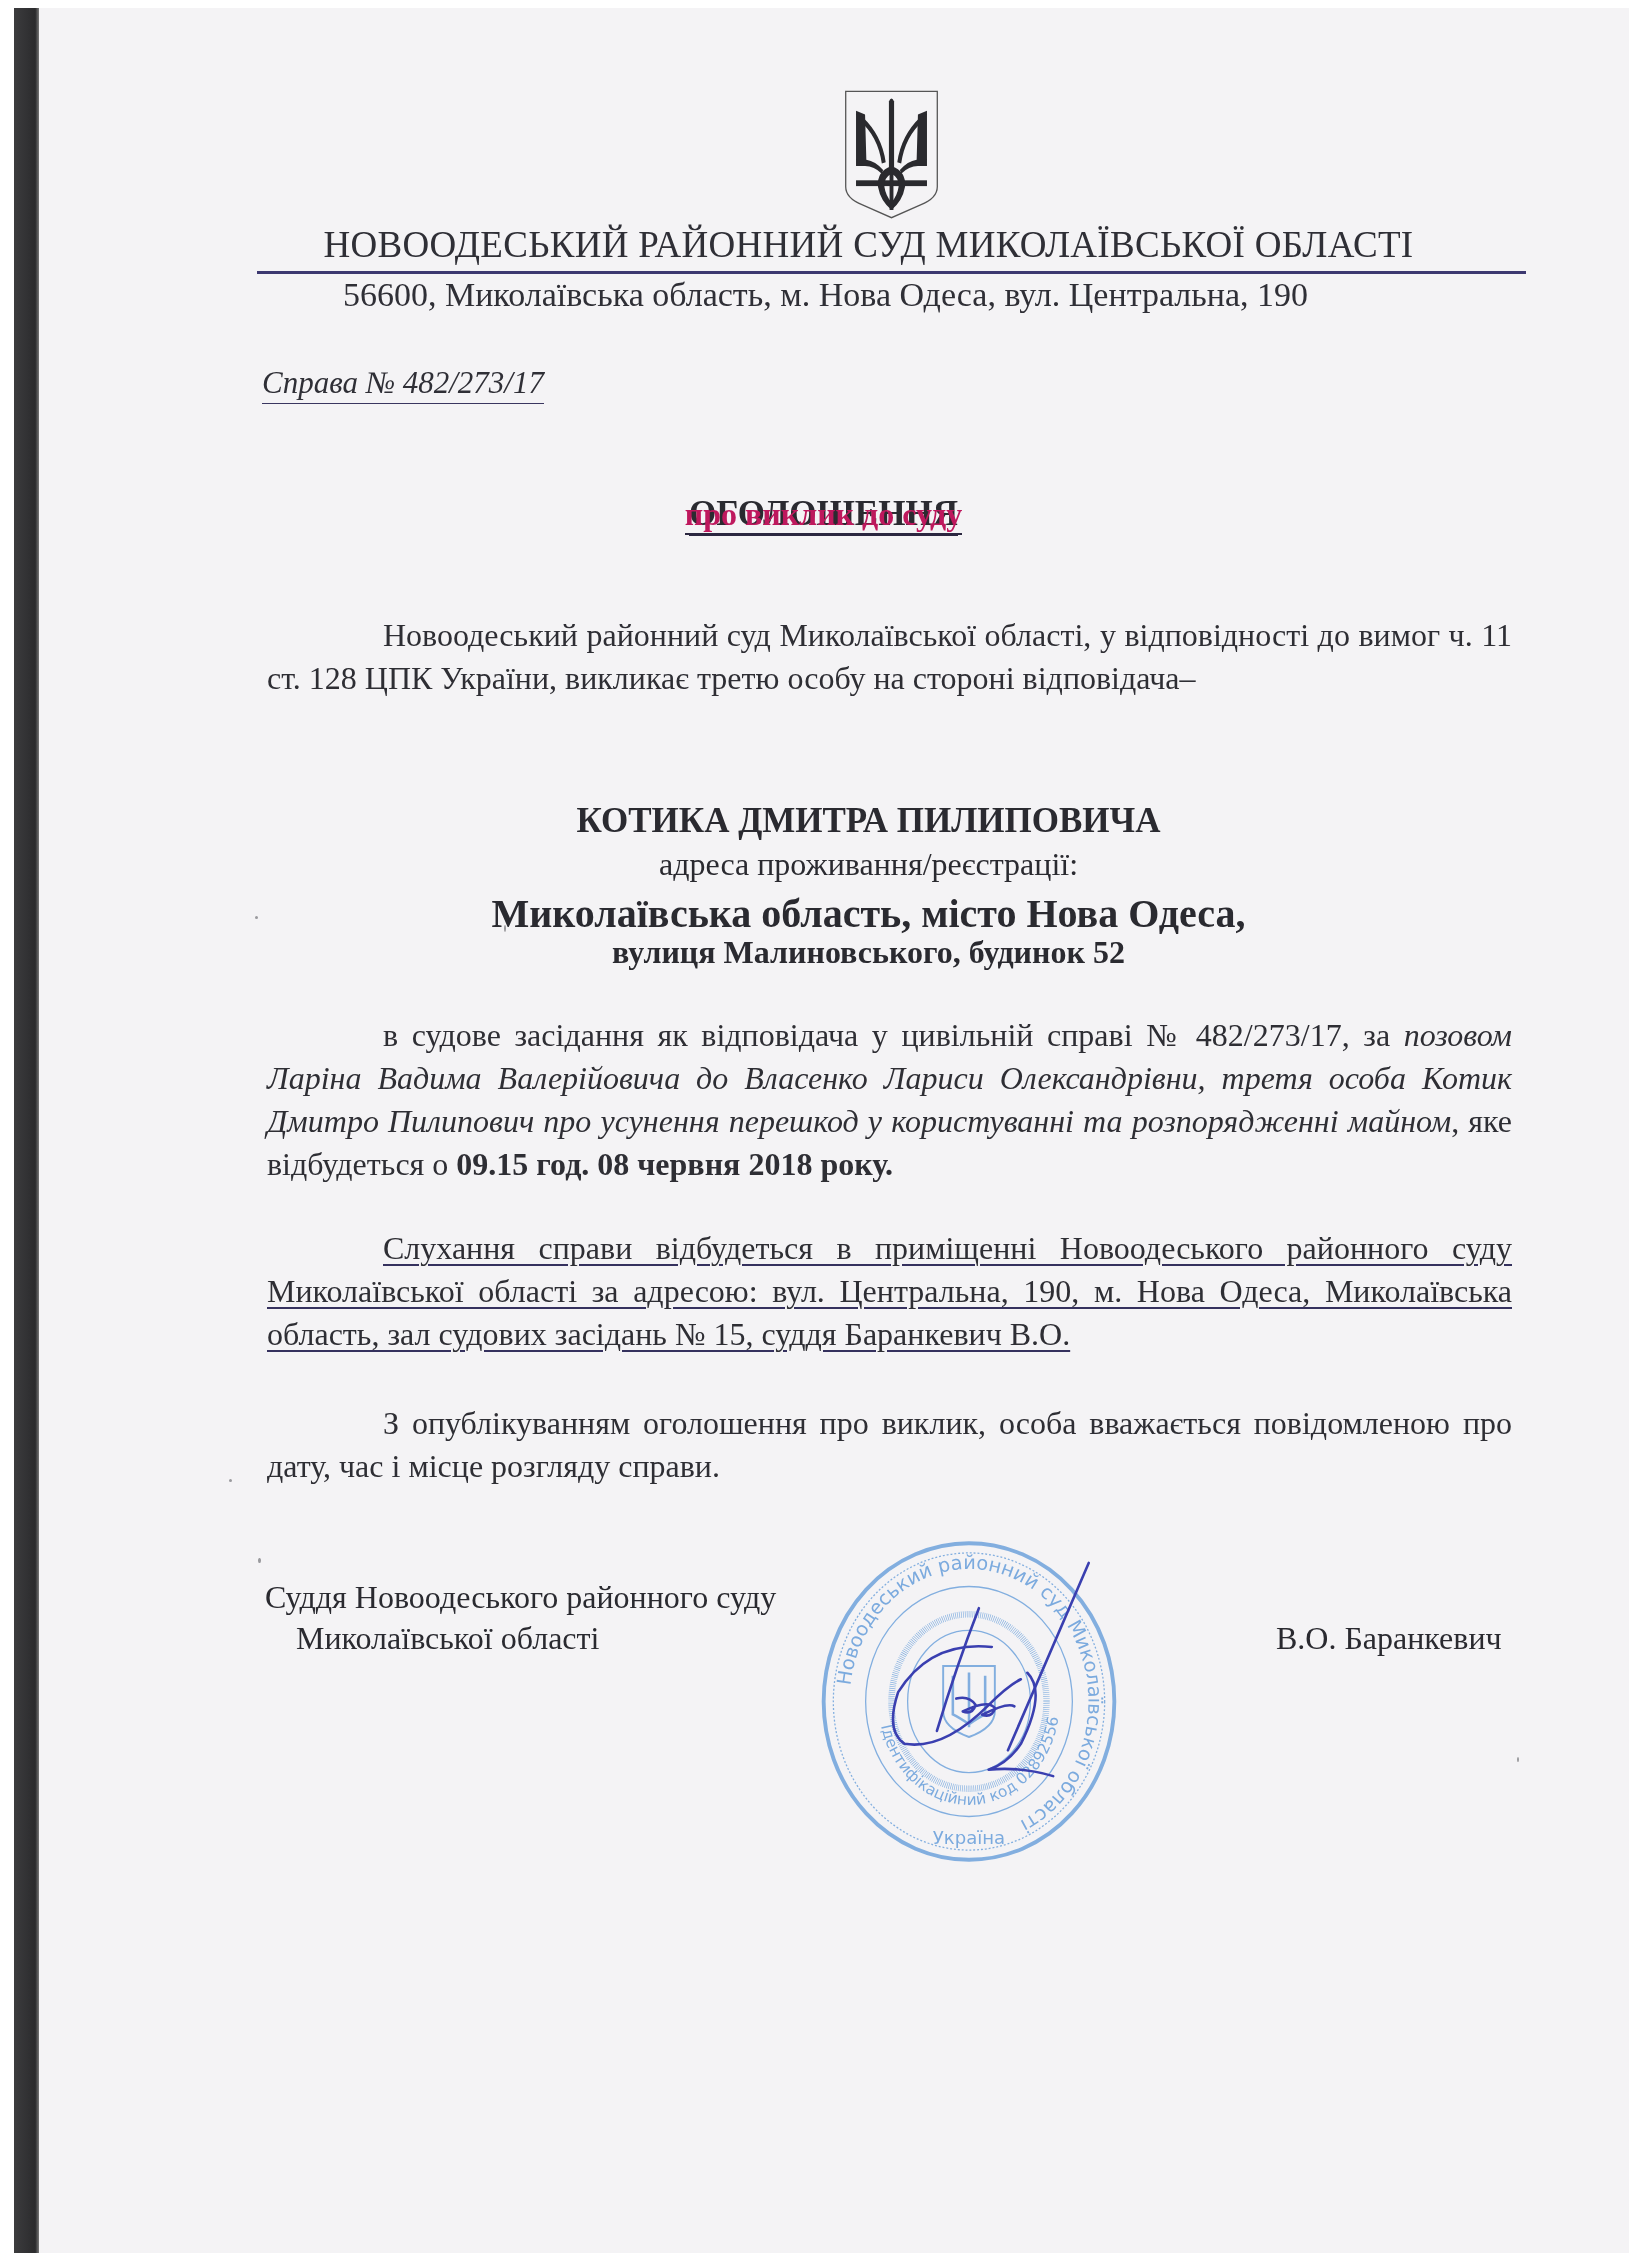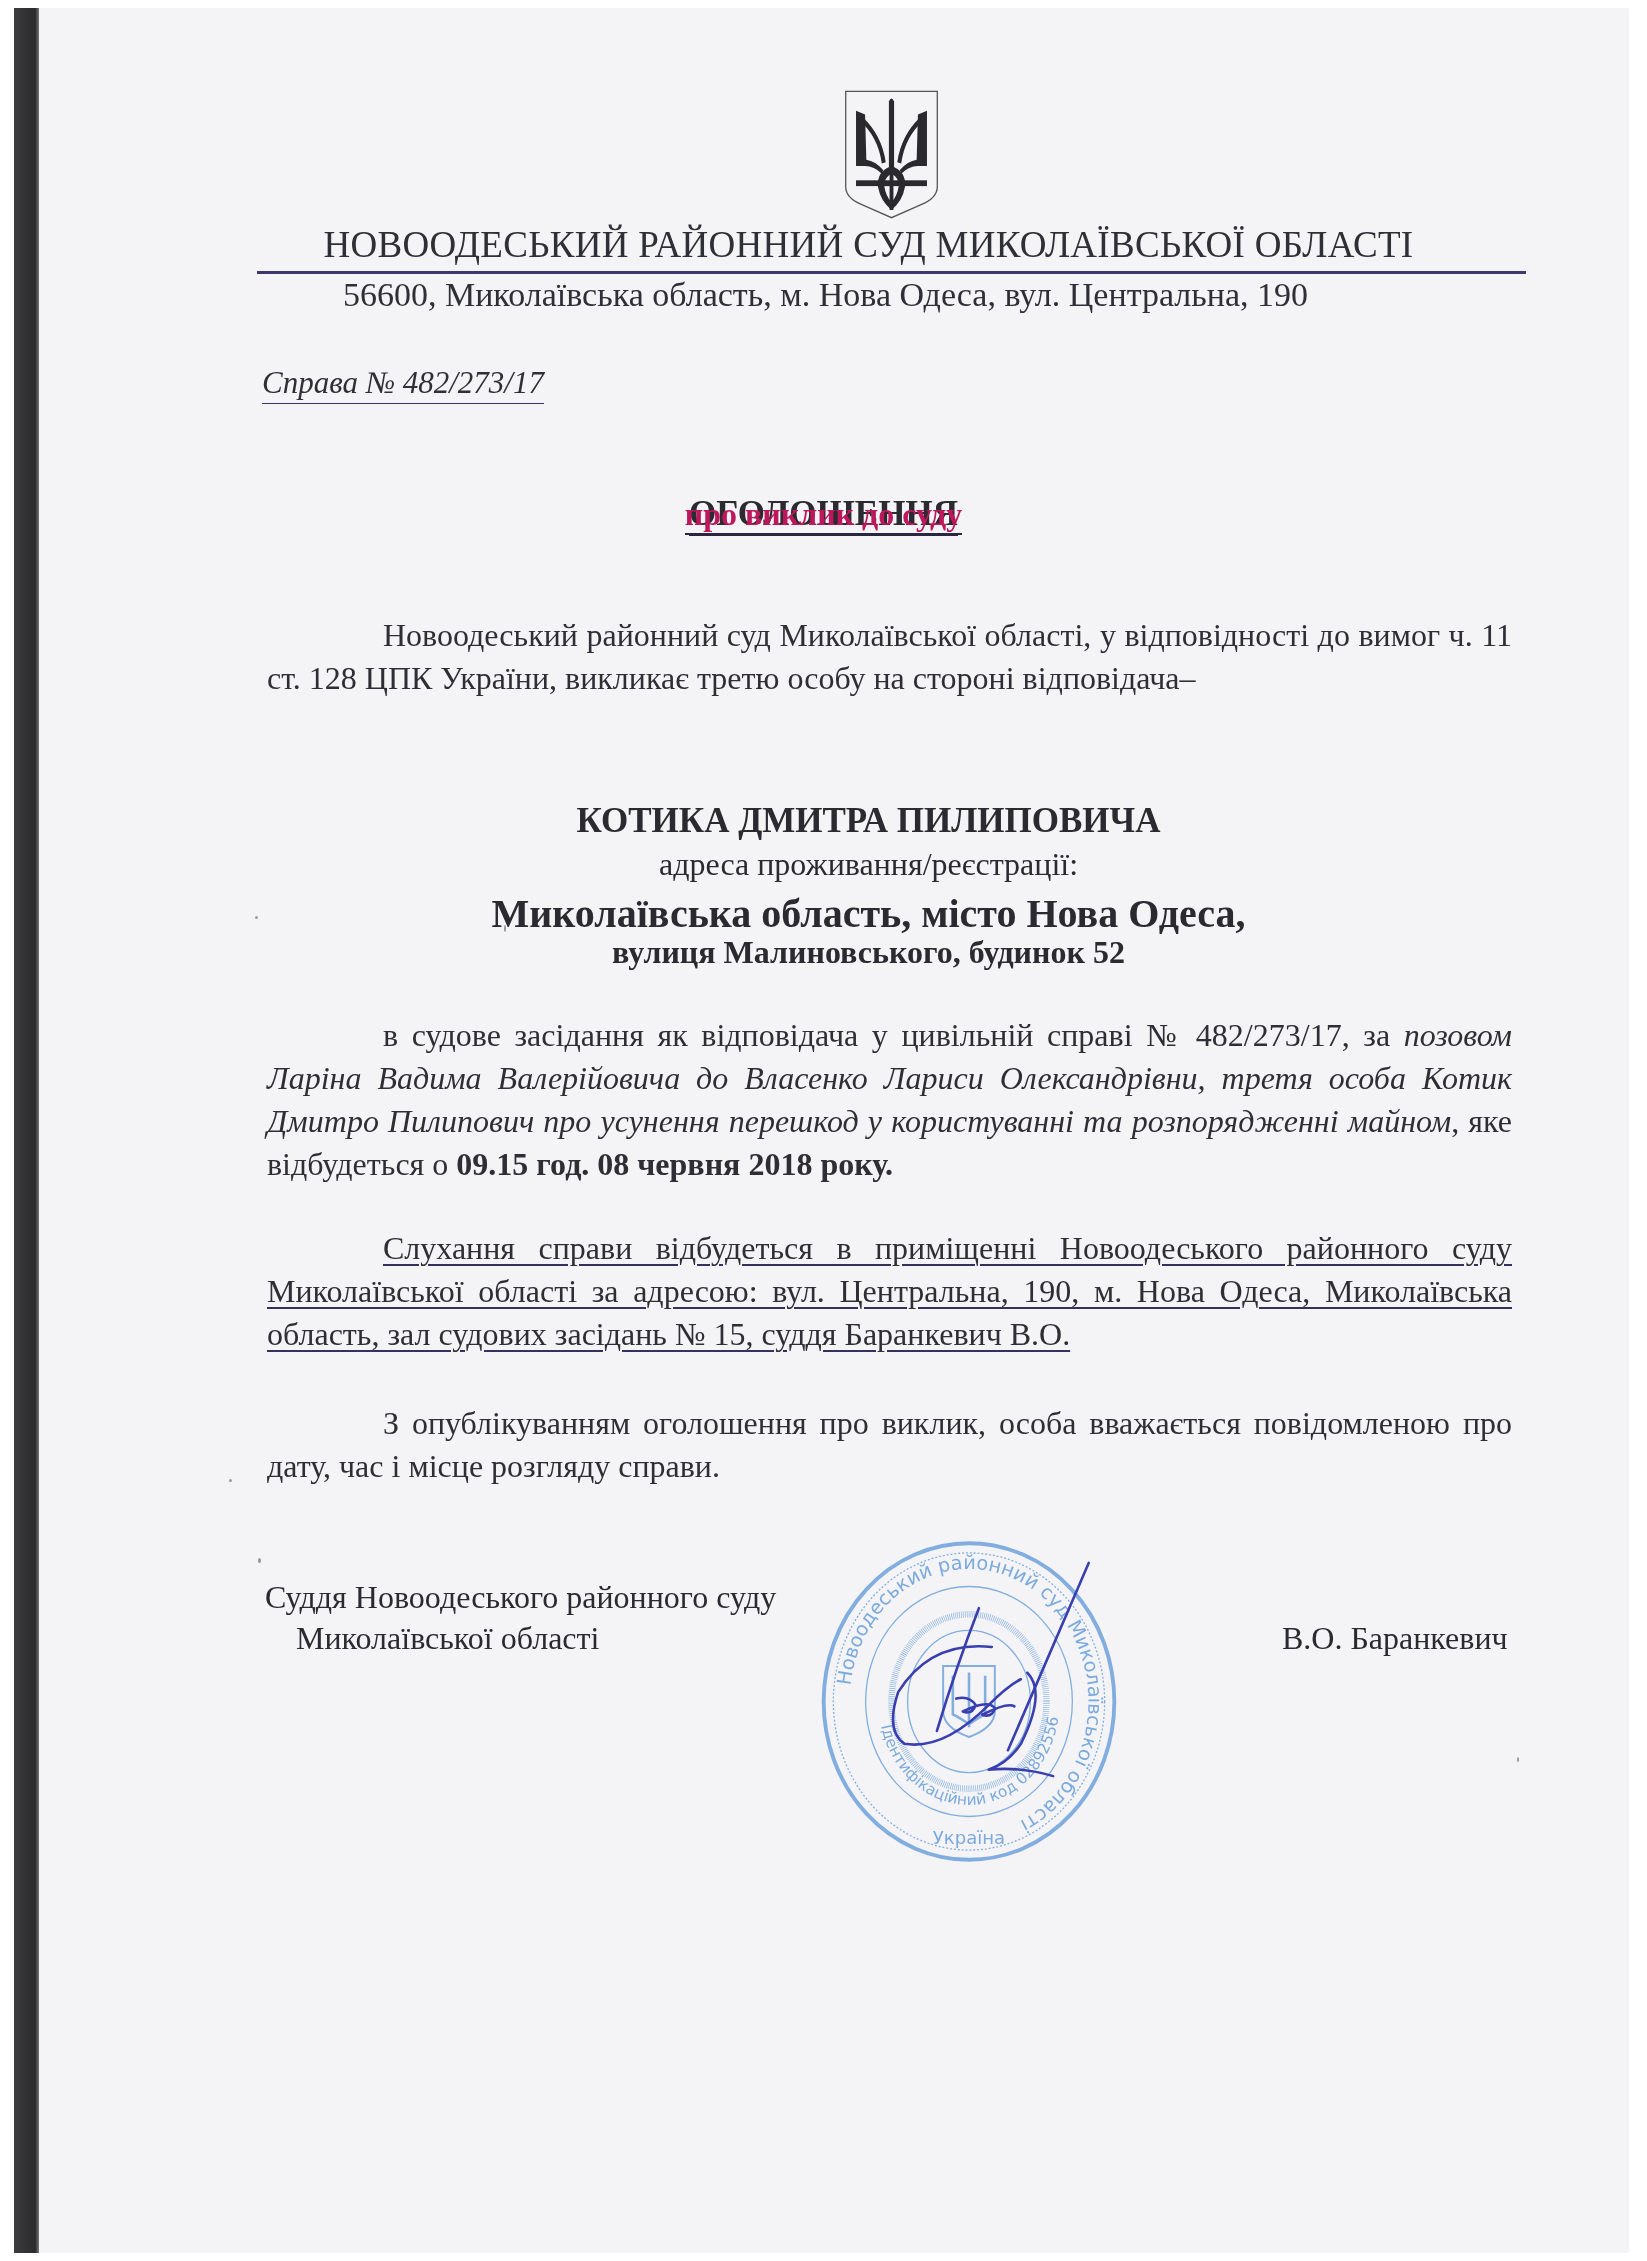--- a/index.html
+++ b/index.html
@@ -81,21 +81,21 @@
   .p2 .it { font-style: italic; }
   .p2 .b { font-weight: bold; }
 
   .p3 { top: 1227px; }
   .p3 .u { text-decoration: underline; text-decoration-thickness: 1.9px; text-underline-offset: 5.2px; text-decoration-color: #35315e; }
 
   .p4 { top: 1402px; }
 
   .sig-left1 { left: 265px; top: 1579px; font-size: 32px; }
   .sig-left2 { left: 265px; top: 1620px; font-size: 32px; margin-left: 31px; }
-  .sig-right { left: 1276px; top: 1620px; font-size: 32px; margin-left: 6px; }
+  .sig-right { left: 1276px; top: 1620px; font-size: 32px; }
 
   .stamp {
     position: absolute; left: 817px; top: 1540px;
     width: 304px; height: 323px;
   }
   .signature {
     position: absolute; left: 840px; top: 1537px;
     width: 323px; height: 278px;
   }
   .speck { position: absolute; background: #9a9a9e; border-radius: 50%; }

